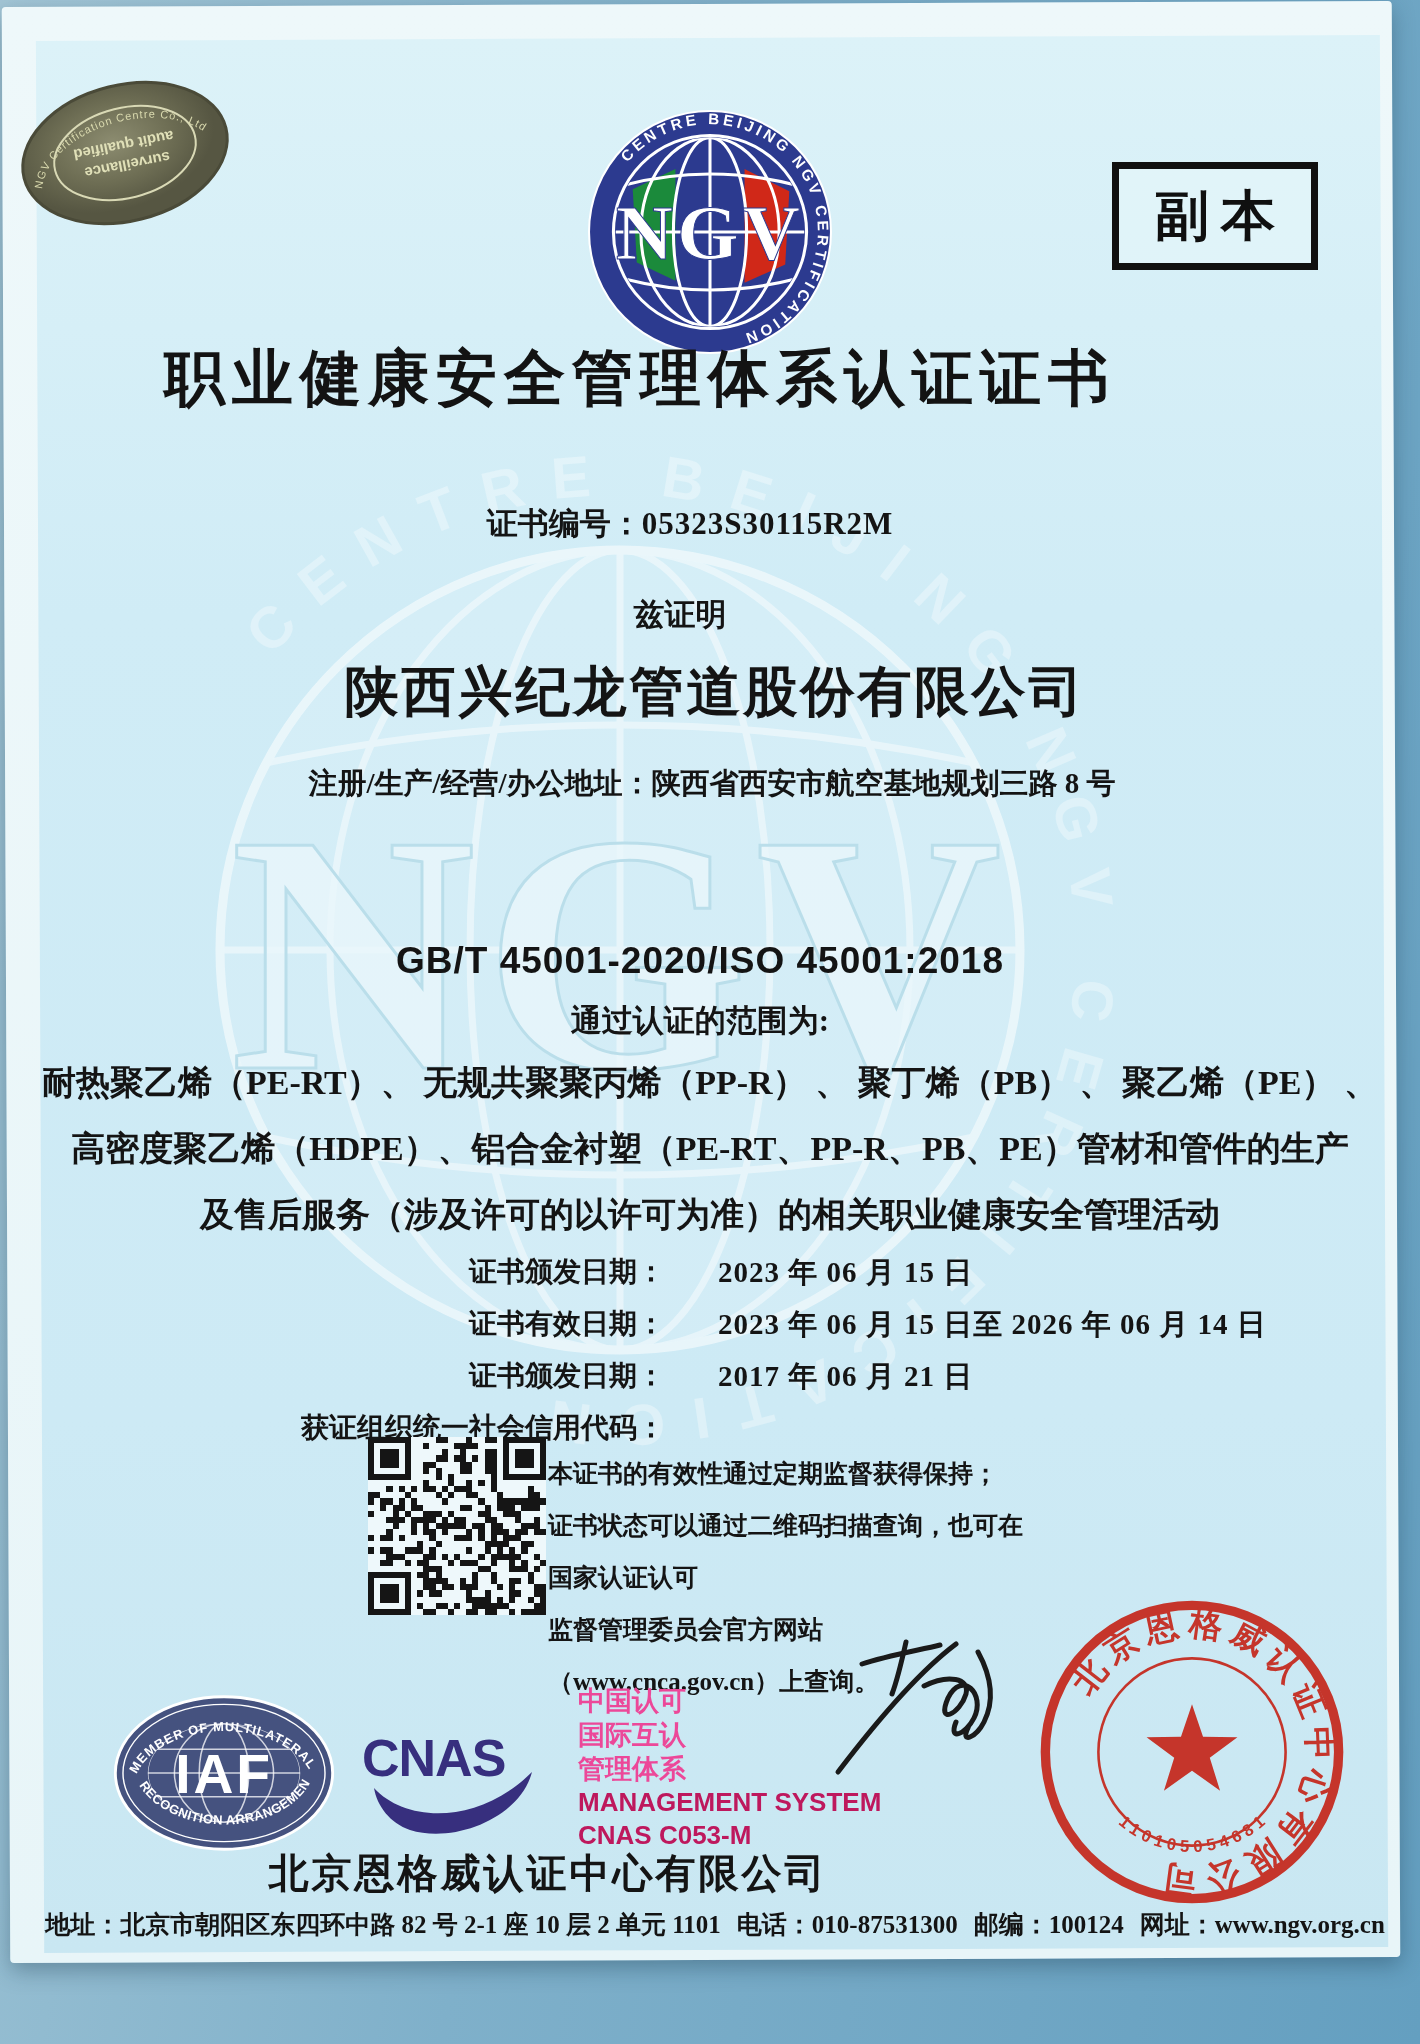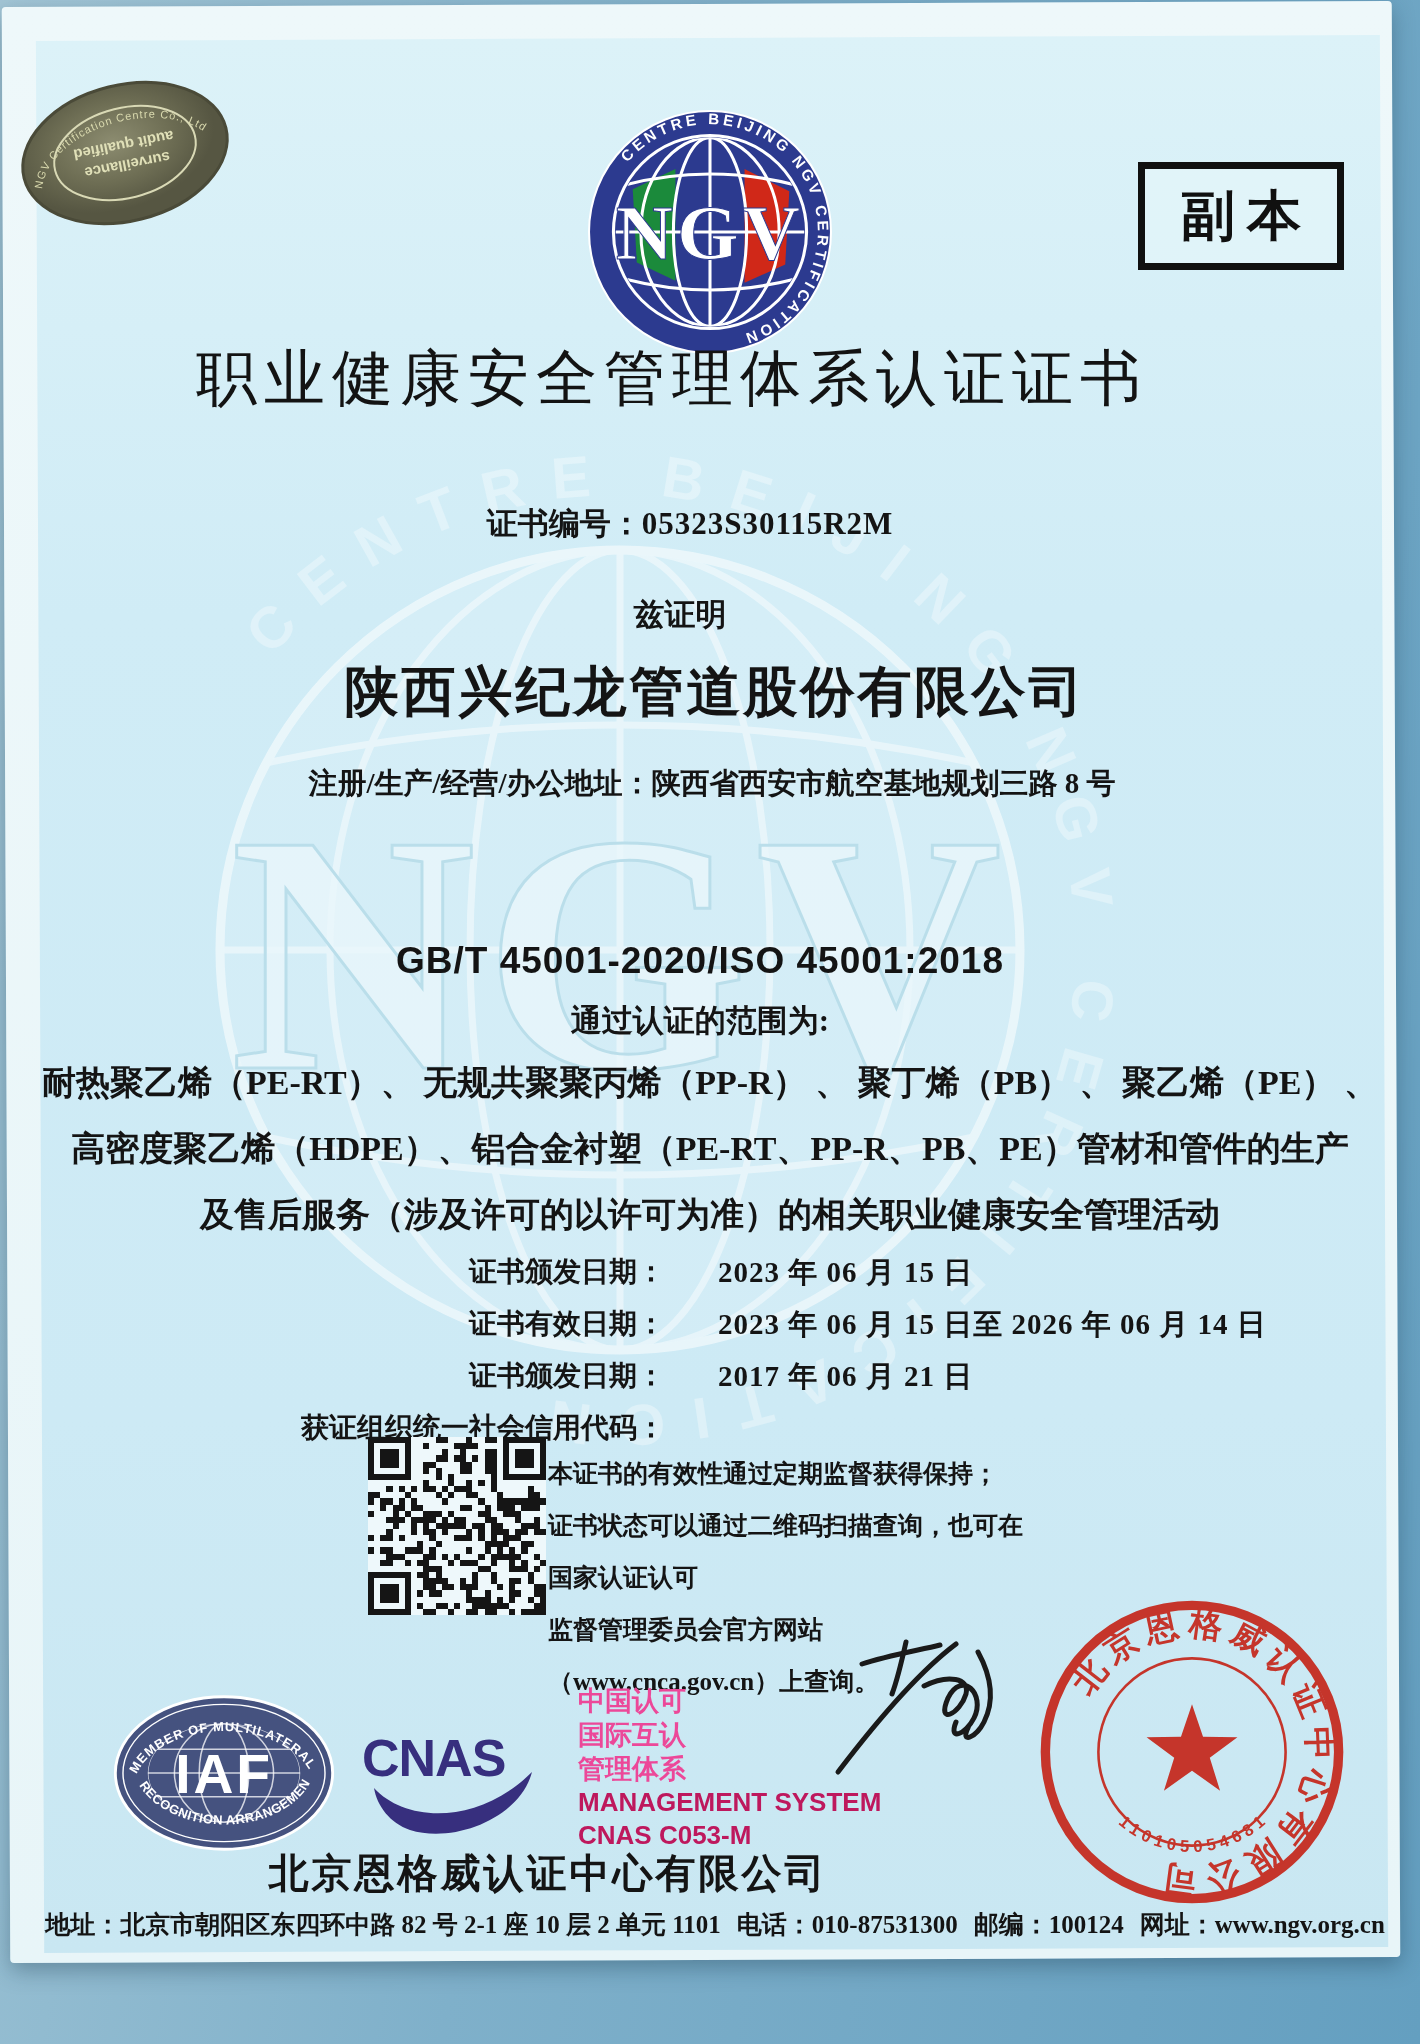--- a/index.html
+++ b/index.html
@@ -17,26 +17,26 @@
   }
   .cert-area{
     position:absolute;left:34px;top:34px;right:12px;bottom:10px;
     background:linear-gradient(180deg,#dcf2f8 0%,#d0ecf6 30%,#cdeaf5 72%,#c9e7f2 100%);
   }
   .abs{position:absolute;}
   .ctr{text-align:center;}
   .sans{font-family:"Liberation Sans","DejaVu Sans",sans-serif;}
 
   .copy-box{
-    left:1138px;top:162px;width:192px;height:94px;border:7px solid #101010;
+    left:1112px;top:162px;width:192px;height:94px;border:7px solid #101010;
     display:flex;align-items:center;justify-content:center;
     font-size:54px;font-weight:bold;letter-spacing:12px;text-indent:12px;color:#101010;
     background:rgba(235,248,251,.45);
   }
-  .title{left:0;top:338px;width:1280px;font-size:61px;font-weight:normal;letter-spacing:7px;color:#131313;padding-left:32px;}
+  .title{left:0;top:338px;width:1280px;font-size:61px;font-weight:bold;letter-spacing:7px;color:#131313;}
   .certno{left:-10px;top:503px;width:1400px;font-size:31px;font-weight:bold;}
   .certno .num{font-weight:bold;letter-spacing:1px;}
   .hereby{left:-20px;top:594px;width:1400px;font-size:31px;font-weight:bold;}
   .company{left:15px;top:656px;width:1400px;font-size:54px;font-weight:bold;letter-spacing:3px;}
   .regaddr{left:5px;top:764px;width:1414px;font-size:29px;font-weight:bold;}
   .std-head{left:0;top:888px;width:1400px;font-size:33px;font-weight:bold;}
   .std-code{left:0;top:940px;width:1400px;font-size:37px;font-weight:bold;letter-spacing:1px;}
   .scope-head{left:0;top:1000px;width:1400px;font-size:31px;font-weight:bold;}
   .scope{left:40px;top:1050px;width:1340px;font-size:34px;font-weight:bold;line-height:66px;}
   .dates{left:30px;top:1246px;width:1360px;}

